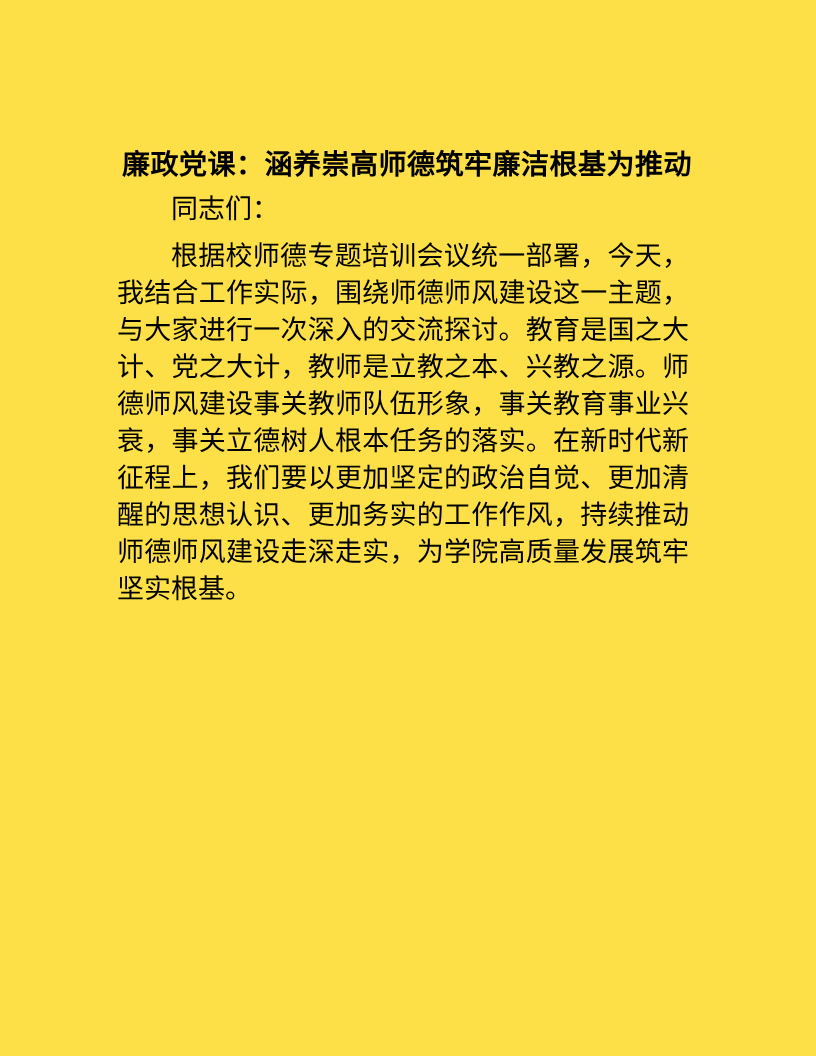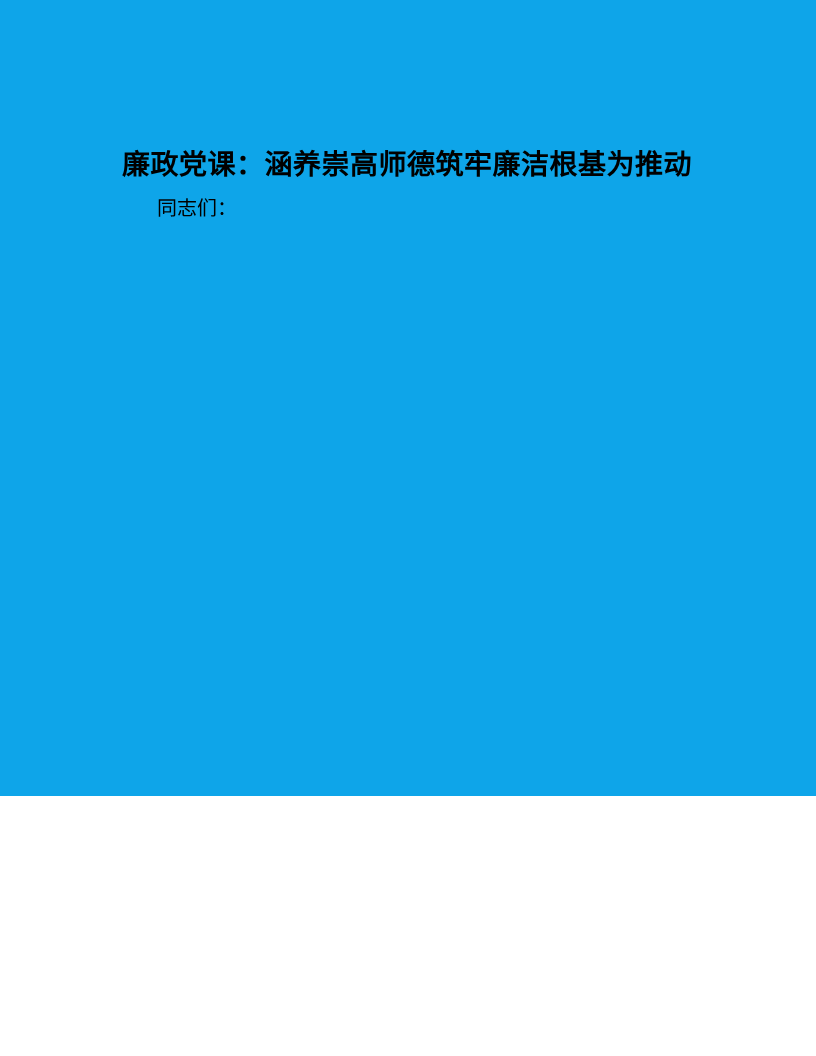--- a/index.html
+++ b/index.html
@@ -3,43 +3,43 @@
 <meta charset="utf-8">
 <style>
   html, body {
     margin: 0;
     padding: 0;
     background: #ffffff;
   }
   .page {
     position: relative;
     width: 816px;
-    height: 796px;
+    height: 1056px;
     margin: 0 auto;
     box-sizing: border-box;
     padding: 96px 119px 39px 117px;
-    background: #0ea5e9;
+    background: #fde047;
     color: #000000;
     overflow: hidden;
   }
   .doc-title {
     margin: 48px 0 0 0;
     font-family: "Liberation Sans", "DejaVu Sans", sans-serif;
     font-weight: 700;
     font-size: 28px;
     line-height: 42px;
     text-align: center;
     letter-spacing: 0.5px;
   }
   .title-line {
     display: block;
   }
   .para {
-    font-family: Liberation Mono, monospace;
-    font-size: 20px;
+    font-family: Liberation Serif, serif;
+    font-size: 27px;
     line-height: 37px;
     margin: 10px 8px 0 0;
     text-align: justify;
     text-indent: 2em;
     word-break: break-all;
   }
   .salutation {
     margin-top: 5px;
   }
   .section-heading {
@@ -50,16 +50,17 @@
 <body>
 
 <div class="page">
 
   <h1 class="doc-title">
     <span class="title-line">廉政党课：涵养崇高师德筑牢廉洁根基为推动</span>
   </h1>
 
   <p class="para salutation">同志们：</p>
 
+  <p class="para">根据校师德专题培训会议统一部署，今天，我结合工作实际，围绕师德师风建设这一主题，与大家进行一次深入的交流探讨。教育是国之大计、党之大计，教师是立教之本、兴教之源。师德师风建设事关教师队伍形象，事关教育事业兴衰，事关立德树人根本任务的落实。在新时代新征程上，我们要以更加坚定的政治自觉、更加清醒的思想认识、更加务实的工作作风，持续推动师德师风建设走深走实，为学院高质量发展筑牢坚实根基。</p>
 
 
 
 </div>
 
 </body></html>

